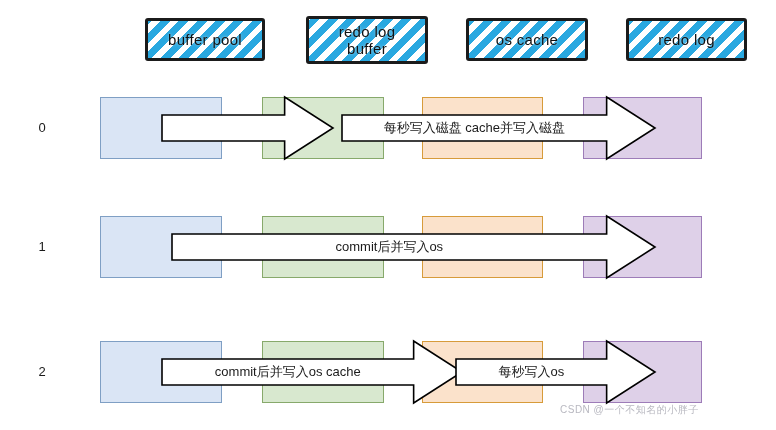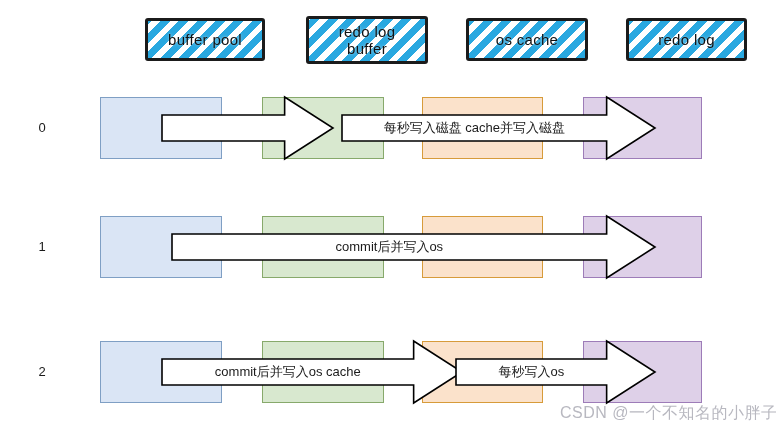--- a/index.html
+++ b/index.html
@@ -80,21 +80,21 @@
     position: absolute;
     font-size: 13px;
     color: #1a1a1a;
     text-align: center;
     width: 20px;
   }
 
   
   .watermark {
     position: absolute;
-    font-size: 16px;
+    font-size: 10px;
     color: #b8b8c0;
     white-space: nowrap;
     letter-spacing: 0.5px;
   }
 </style>
 </head>
 <body>
 
 <div id="diagram-root">
     <div class="header-box" style="left: 101px; top: 18px; width: 120px; height: 43px;">

